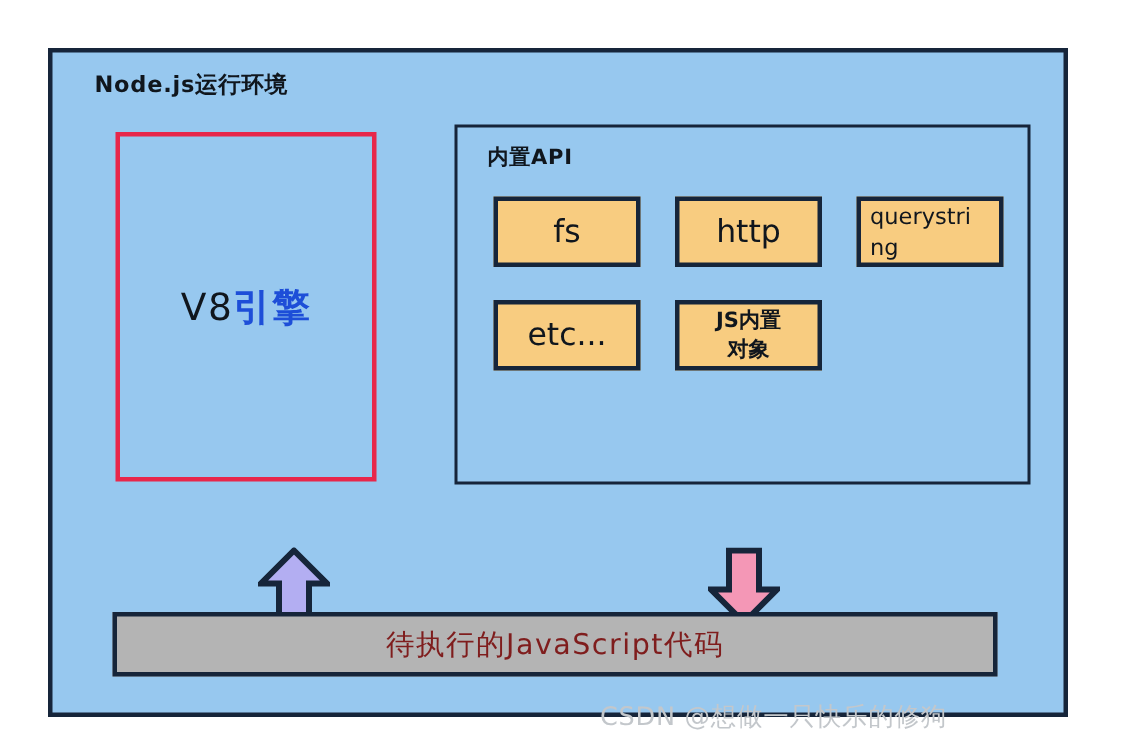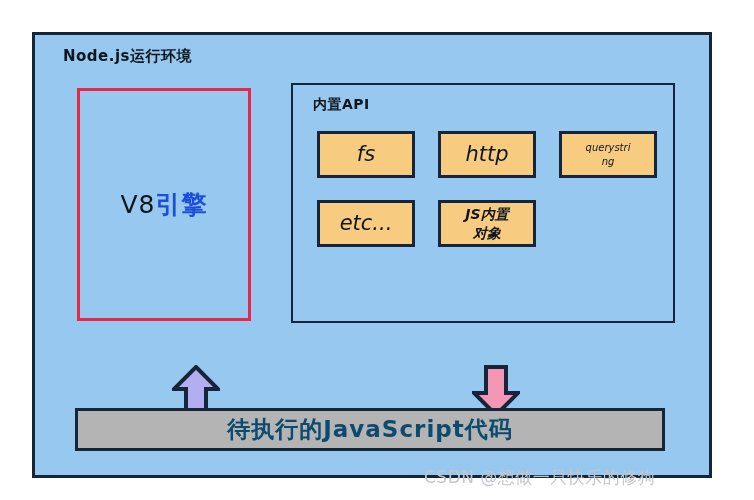--- a/index.html
+++ b/index.html
@@ -73,21 +73,21 @@
     font-weight: 700;
     color: #1d4ed8;
     line-height: 1.35;
     letter-spacing: 1px;
     font-family: "DejaVu Sans", "Liberation Sans", sans-serif;
   }
 
   
   .api-panel {
     position: absolute;
-    left: 256px;
+    left: 268px;
     top: 48px;
     width: 384px;
     height: 240px;
     box-sizing: border-box;
     border: 2px solid #16253a;
     background: transparent;
   }
   .api-title {
     position: absolute;
     left: 20px;
@@ -112,37 +112,36 @@
     width: 98px;
     height: 47px;
     box-sizing: border-box;
     background: #f8cc80;
     border: 3px solid #16253a;
     display: flex;
     align-items: center;
     justify-content: center;
     text-align: center;
     color: #10161d;
-    font-style: italic;
   }
   .api-item .api-item-label {
     display: block;
     width: 100%;
     padding: 0 6px;
     box-sizing: border-box;
     white-space: pre-line;
   }
   .api-item.size-lg .api-item-label {
     font-size: 21px;
     line-height: 1.1;
   }
   .api-item.size-sm .api-item-label {
-    font-size: 10px;
+    font-size: 15px;
     line-height: 1.35;
-    text-align: center;
+    text-align: left;
   }
   .api-item.size-md .api-item-label {
     font-size: 14px;
     font-weight: 700;
     line-height: 1.3;
     text-align: center;
   }
 
   
   .arrow {
@@ -169,31 +168,31 @@
     width: 590px;
     height: 43px;
     box-sizing: border-box;
     background: #b4b4b4;
     border: 3px solid #16253a;
     display: flex;
     align-items: center;
     justify-content: center;
   }
   .code-bar-label {
-    font-size: 23px;
-    font-weight: 700;
-    color: #0c4a6e;
+    font-size: 19px;
+    font-weight: 400;
+    color: #7f1d1d;
     letter-spacing: 1px;
     white-space: nowrap;
   }
 
   
   .watermark {
     position: absolute;
-    left: 424px;
+    left: 400px;
     top: 466px;
     font-size: 17px;
     color: #c3c7cb;
     white-space: nowrap;
     letter-spacing: 0.5px;
     pointer-events: none;
   }
 </style>
 </head>
 <body>

